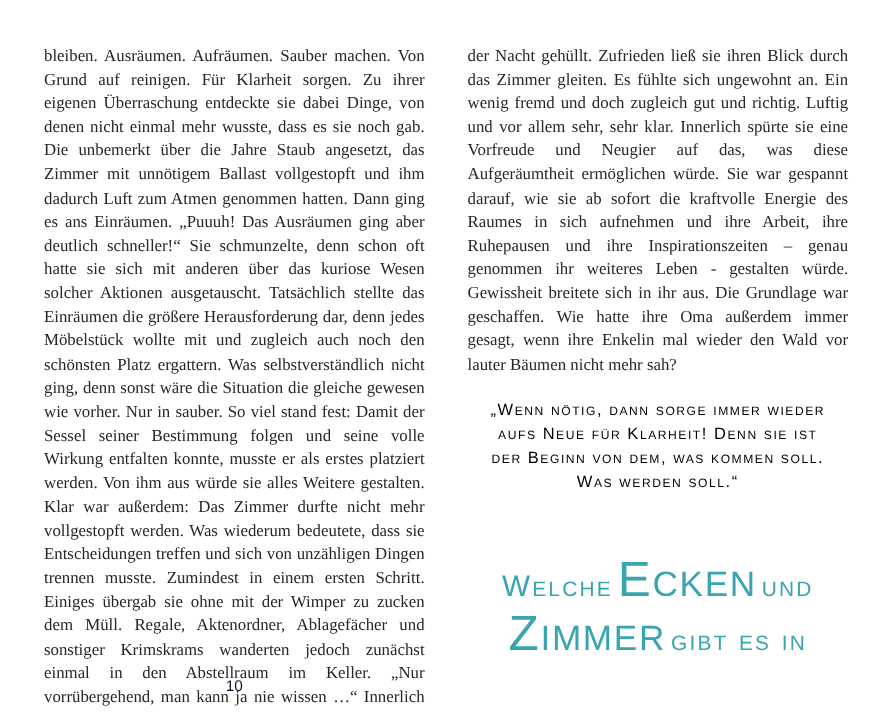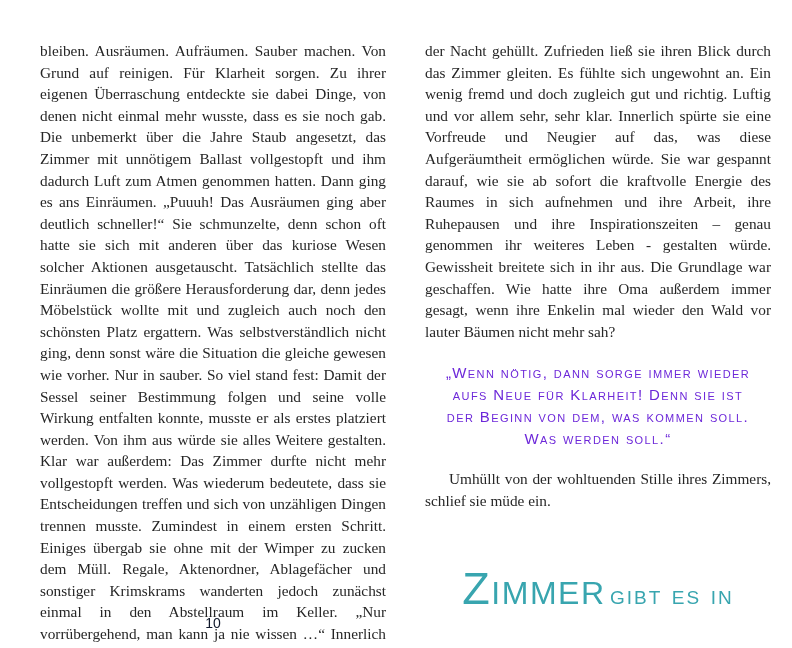--- a/index.html
+++ b/index.html
@@ -34,21 +34,21 @@
     text-align: justify;
     hyphens: auto;
     -webkit-hyphens: auto;
   }
   .para.indent { text-indent: 24px; }
 
   .quote {
     margin: 20px 0 18px 0;
     padding: 0 12px;
     text-align: center;
-    color: #6d28d9;
+    color: #000000;
     font-family: "Liberation Sans", sans-serif;
     font-variant: small-caps;
     font-size: 15px;
     letter-spacing: 1.4px;
     line-height: 22px;
   }
 
   .big-heading {
     margin-top: 54px;
     text-align: center;
@@ -78,23 +78,27 @@
 
   <div class="page page-left">
     <p class="para" lang="de">bleiben. Ausräumen. Aufräumen. Sauber machen. Von Grund auf reinigen. Für Klarheit sorgen. Zu ihrer eigenen Überraschung entdeckte sie dabei Dinge, von denen nicht einmal mehr wusste, dass es sie noch gab. Die unbemerkt über die Jahre Staub angesetzt, das Zimmer mit unnötigem Ballast vollgestopft und ihm dadurch Luft zum Atmen genommen hatten. Dann ging es ans Einräumen. „Puuuh! Das Ausräumen ging aber deutlich schneller!“ Sie schmunzelte, denn schon oft hatte sie sich mit anderen über das kuriose Wesen solcher Aktionen ausgetauscht. Tatsächlich stellte das Einräumen die größere Herausforderung dar, denn jedes Möbelstück wollte mit und zugleich auch noch den schönsten Platz ergattern. Was selbstverständlich nicht ging, denn sonst wäre die Situation die gleiche gewesen wie vorher. Nur in sauber. So viel stand fest: Damit der Sessel seiner Bestimmung folgen und seine volle Wirkung entfalten konnte, musste er als erstes platziert werden. Von ihm aus würde sie alles Weitere gestalten. Klar war außerdem: Das Zimmer durfte nicht mehr vollgestopft werden. Was wiederum bedeutete, dass sie Entscheidungen treffen und sich von unzähligen Dingen trennen musste. Zumindest in einem ersten Schritt. Einiges übergab sie ohne mit der Wimper zu zucken dem Müll. Regale, Aktenordner, Ablagefächer und sonstiger Krimskrams wanderten jedoch zunächst einmal in den Abstellraum im Keller. „Nur vorrübergehend, man kann ja nie wissen …“ Innerlich wusste sie jedoch ganz genau, dass sie nichts von alledem jemals wieder benötigen würde. Endgültig jedoch davon Abschied zu nehmen und loszulassen, das ging dann doch nicht so einfach. Auch wenn sie wusste:</p>
 
     <div class="page-number">10</div>
   </div>
 
   <div class="page page-right">
     <p class="para" lang="de">der Nacht gehüllt. Zufrieden ließ sie ihren Blick durch das Zimmer gleiten. Es fühlte sich ungewohnt an. Ein wenig fremd und doch zugleich gut und richtig. Luftig und vor allem sehr, sehr klar. Innerlich spürte sie eine Vorfreude und Neugier auf das, was diese Aufgeräumtheit ermöglichen würde. Sie war gespannt darauf, wie sie ab sofort die kraftvolle Energie des Raumes in sich aufnehmen und ihre Arbeit, ihre Ruhepausen und ihre Inspirationszeiten – genau genommen ihr weiteres Leben - gestalten würde. Gewissheit breitete sich in ihr aus. Die Grundlage war geschaffen. Wie hatte ihre Oma außerdem immer gesagt, wenn ihre Enkelin mal wieder den Wald vor lauter Bäumen nicht mehr sah?</p>
     <div class="quote" lang="de">„Wenn nötig, dann sorge immer wieder aufs Neue für Klarheit! Denn sie ist der Beginn von dem, was kommen soll. Was werden soll.“</div>
-    <p class="para indent" lang="de">Umhüllt von der wohltuenden Stille ihres Zimmers, schlief sie müde ein.</p>
 
     <div class="big-heading">
+      <div class="h-line">
+        <span class="h-sm">Welche</span>
+        <span class="h-lg">Ecken</span>
+        <span class="h-sm">und</span>
+      </div>
       <div class="h-line">
         <span class="h-lg">Zimmer</span>
         <span class="h-sm">gibt es in</span>
       </div>
 
     </div>
 
   </div>
 
 </div>

